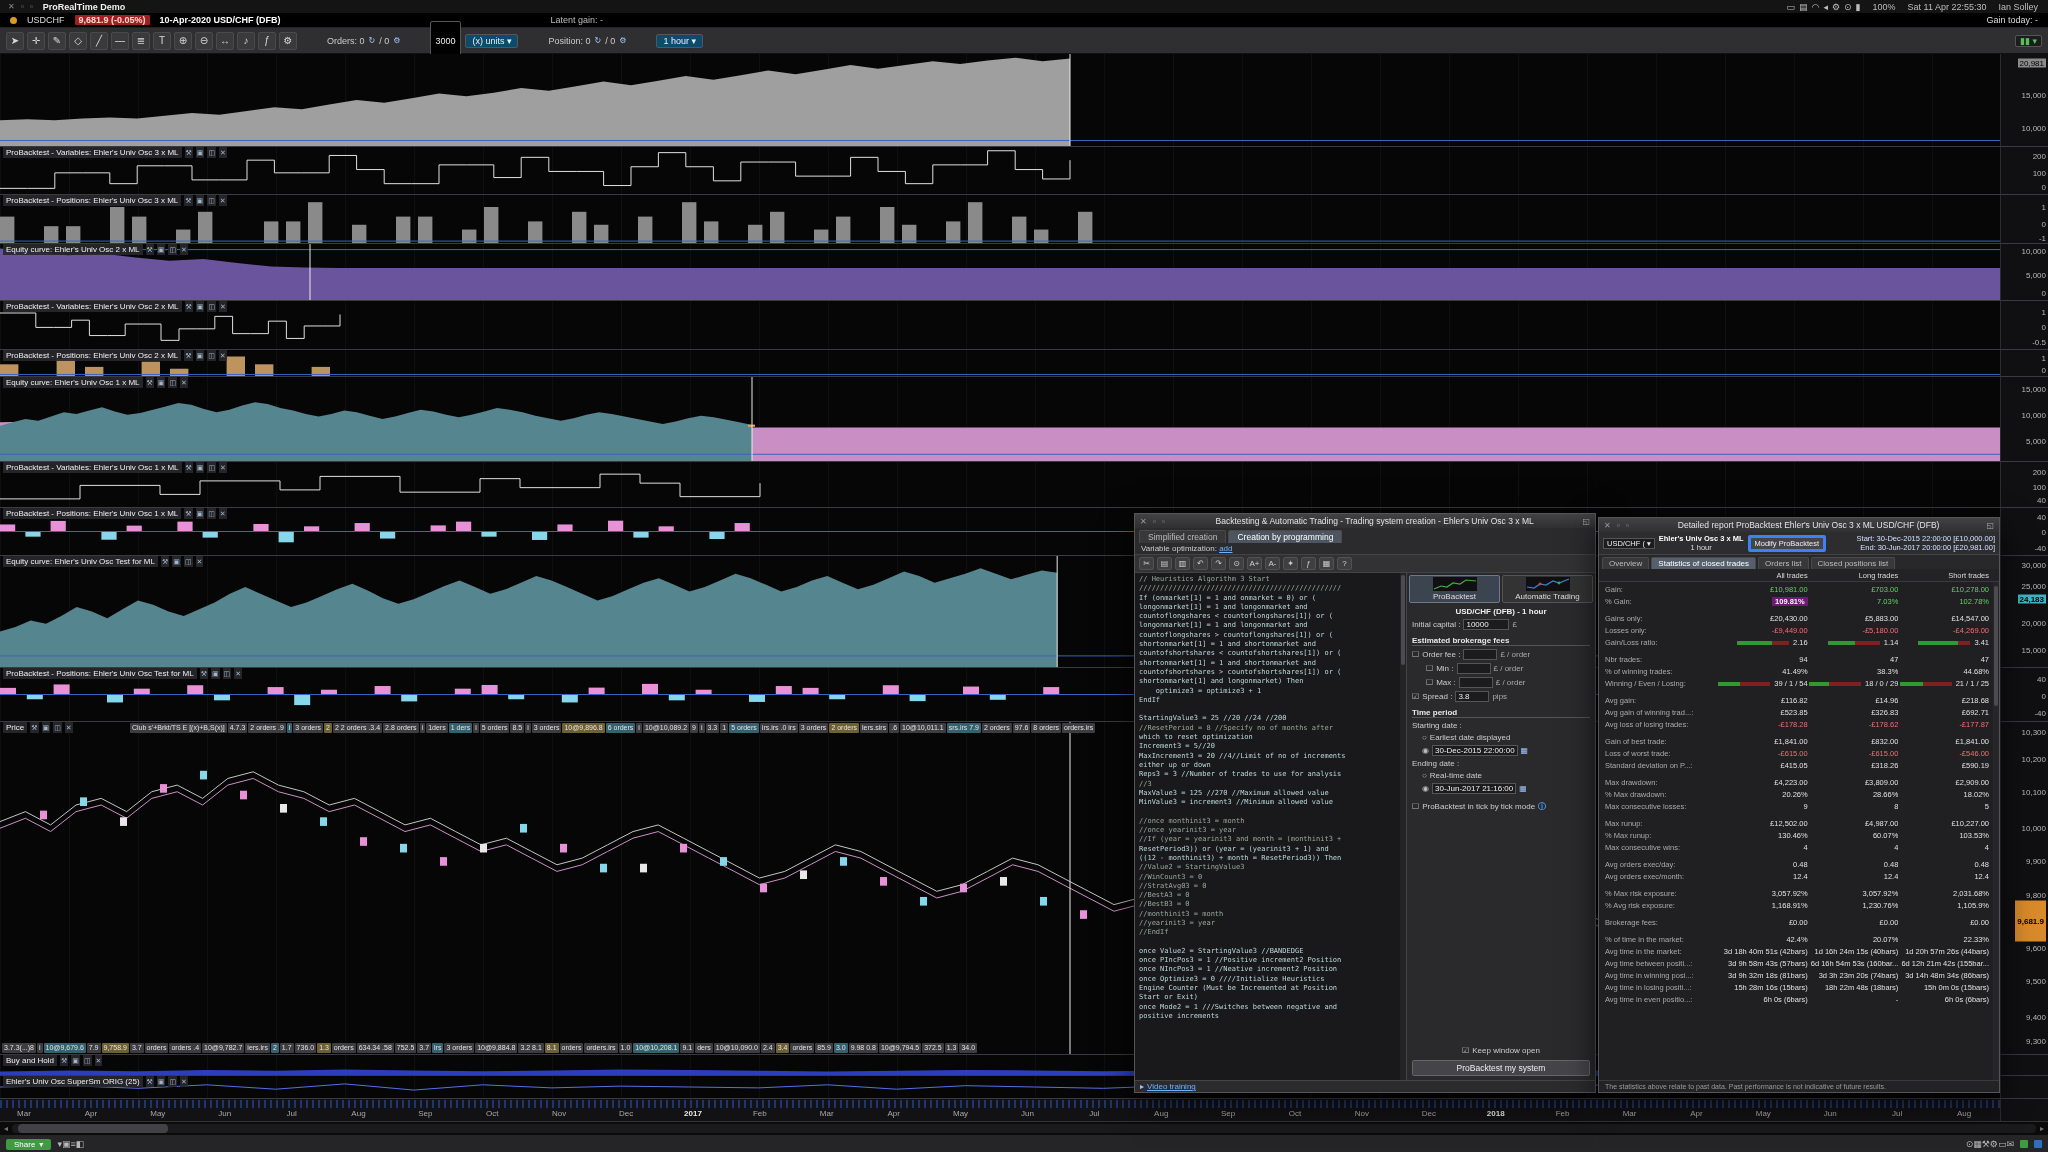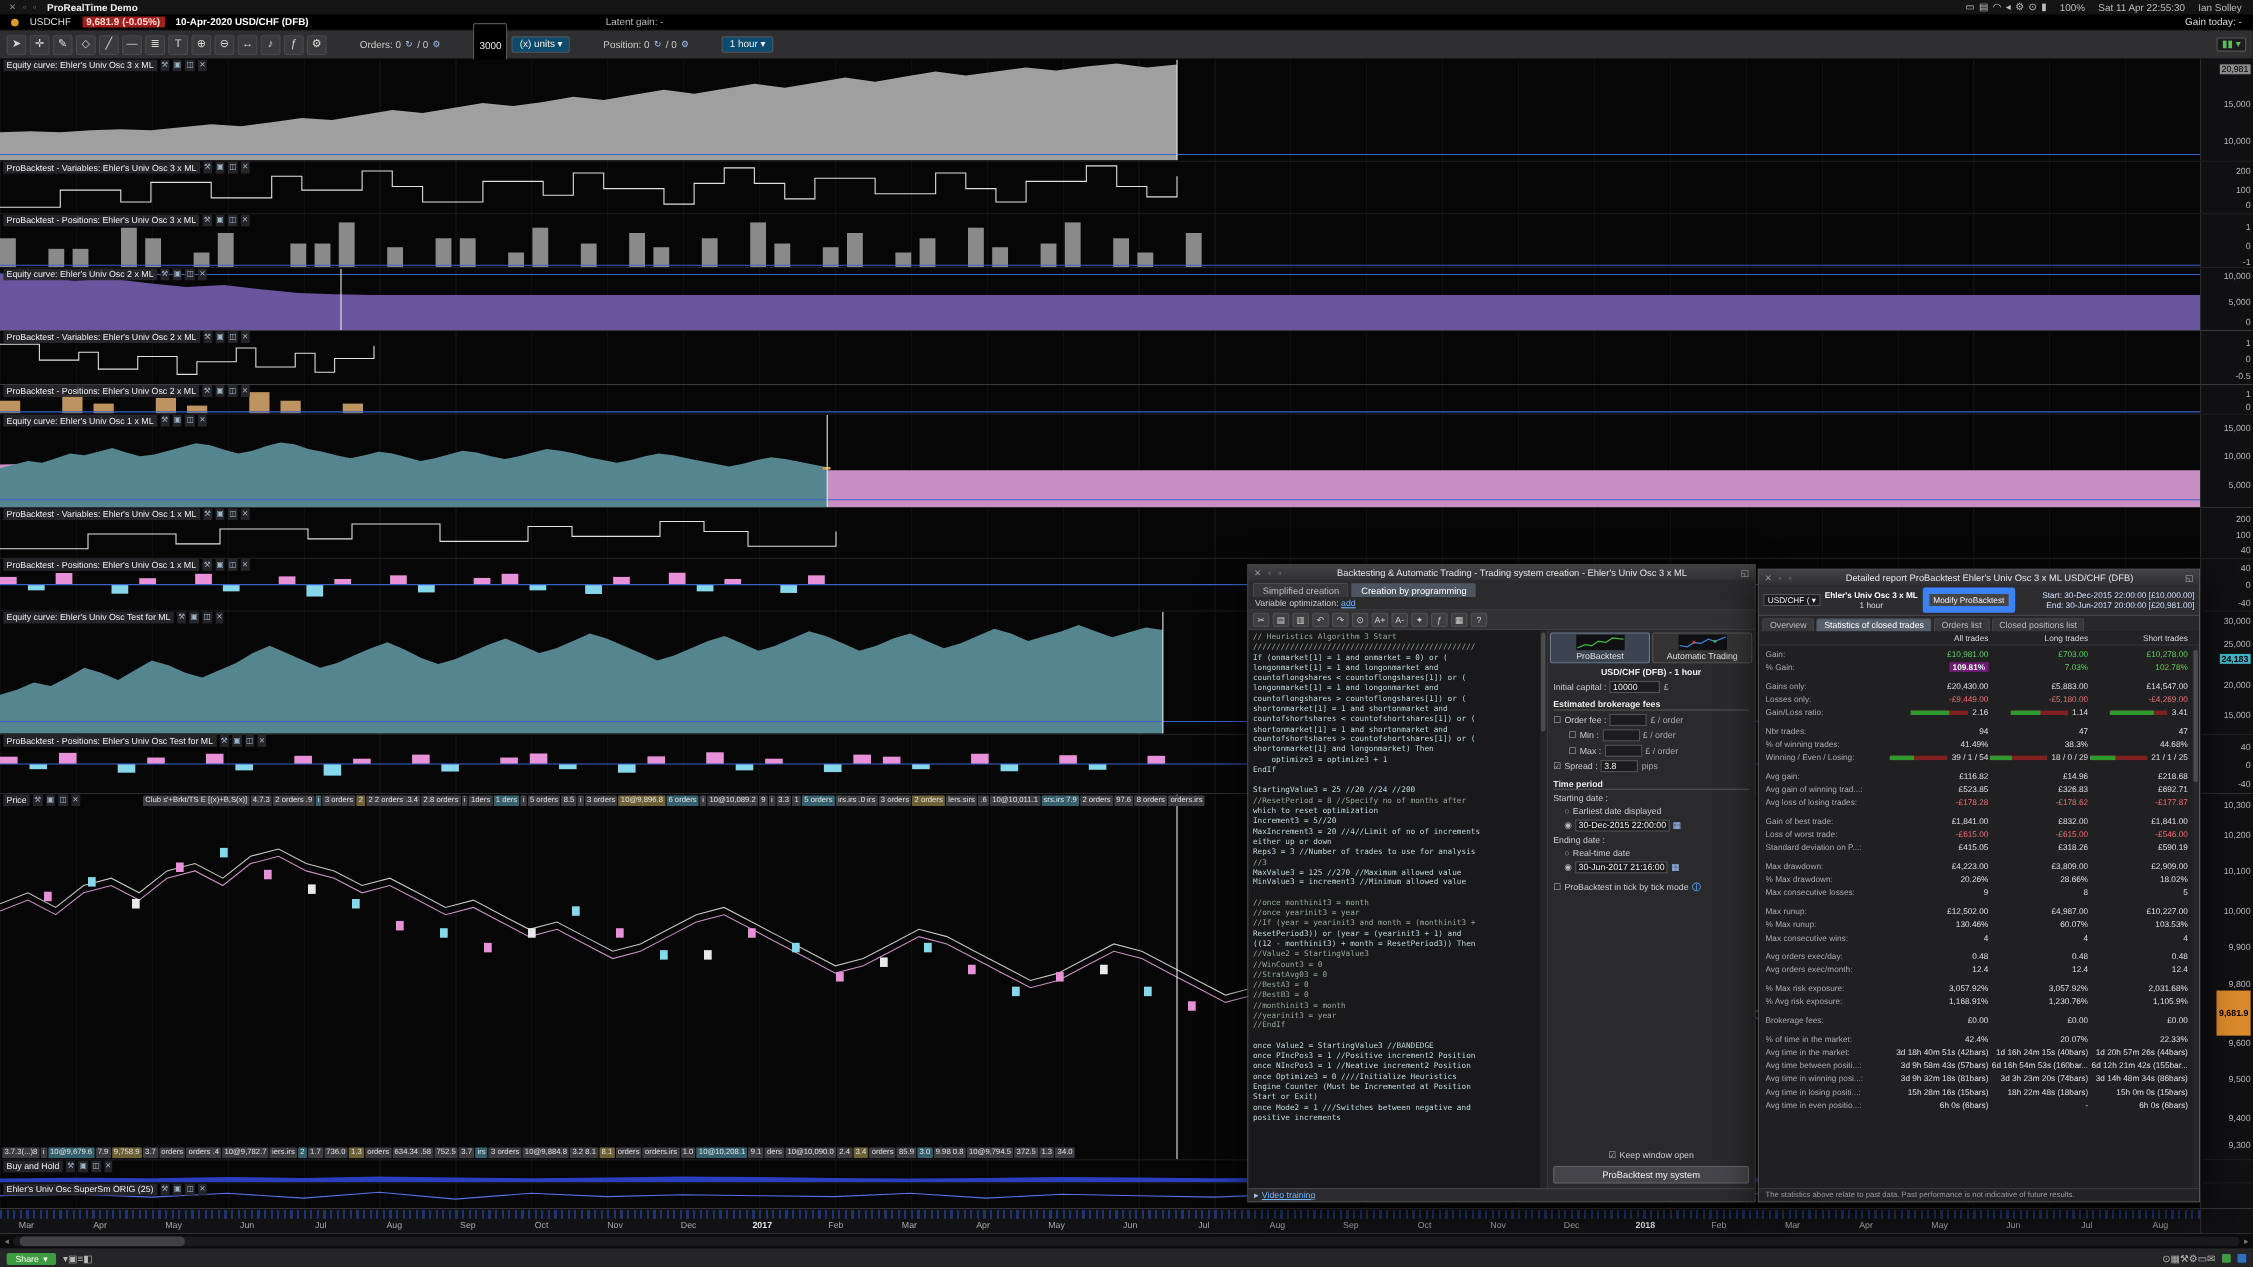--- a/index.html
+++ b/index.html
@@ -105,21 +105,21 @@
 #bt-form .info{color:#4da3ff;font-weight:bold;}
 #bt-run{margin:3px 5px 4px;background:#454549;border:1px solid #666;color:#eee;text-align:center;padding:2px 0;border-radius:2px;font-size:8.5px;}
 #bt-footer{flex:none;background:#2b2b2e;border-top:1px solid #444;font-size:8px;padding:1px 5px;color:#6fb3ff;}
 #bt-footer span.vic{color:#9fc7ff;margin-right:3px;}
 
 #rp-window{left:1598px;top:517px;width:402px;height:576px;}
 #rp-head{display:flex;align-items:center;gap:4px;padding:2px 4px;background:#2d2d30;border-bottom:1px solid #444;flex:none;font-size:7.5px;}
 #rp-head .sel{background:#1c1c1e;border:1px solid #555;padding:0 3px;color:#eee;white-space:nowrap;}
 #rp-head .strat{text-align:center;line-height:9px;}
 #rp-head .strat .b{font-weight:bold;color:#fff;white-space:nowrap;}
-#rp-head .btn{background:#454549;border:6px solid #3b82f6;padding:1px 4px;border-radius:2px;color:#eee;white-space:nowrap;}
+#rp-head .btn{background:#454549;border:3px solid #3b82f6;padding:1px 4px;border-radius:2px;color:#eee;white-space:nowrap;}
 #rp-head .dates{margin-left:auto;text-align:right;color:#cfe0ff;line-height:9px;white-space:nowrap;}
 #rp-tabs{display:flex;gap:2px;background:#28282b;padding:2px 3px 0;flex:none;font-size:8px;}
 #rp-tabs .tab{padding:1px 6px;background:#38383b;color:#bbb;border:1px solid #4a4a4d;border-bottom:none;border-radius:2px 2px 0 0;white-space:nowrap;}
 #rp-tabs .tab.active{background:#56606c;color:#fff;}
 #rp-colhead{display:grid;grid-template-columns:112px 1fr 1fr 1fr;padding:2px 10px 1px 6px;font-size:7.5px;color:#d8d8d8;border-bottom:1px solid #3a3a3e;flex:none;background:#232326;}
 #rp-colhead span{text-align:right;}
 #rp-body{flex:1;overflow:hidden;position:relative;background:#202023;padding:2px 10px 2px 6px;}
 .rrow{display:grid;grid-template-columns:112px 1fr 1fr 1fr;font-size:7.5px;line-height:12px;align-items:center;}
 .rrow .lab{color:#aaa;white-space:nowrap;overflow:hidden;}
 .rrow .val{text-align:right;color:#e0e0e0;white-space:nowrap;overflow:hidden;}
@@ -194,27 +194,20 @@
     <span class="grp">
       <span class="dd"><span>1 hour</span> ▾</span>
     </span>
     <span class="spacer" style="flex:1;"></span>
     <span class="candle">▮▮ ▾</span>
   </div>
 
   <div id="charts">
       <div class="panel" style="height: 93px;">
         <div class="plot">
-          <div class="phead">
-            <span class="ptitle">Equity curve: Ehler's Univ Osc 3 x ML</span>
-            <span class="pico">⚒</span>
-            <span class="pico">▣</span>
-            <span class="pico">◫</span>
-            <span class="pico">✕</span>
-          </div>
           <svg viewBox="0 0 1000 100" preserveAspectRatio="none">
             <polygon points="0,100 0.0,72.0 13.7,71.0 27.4,72.0 41.2,70.0 54.9,69.0 68.6,70.0 82.3,67.0 96.0,64.0 109.7,66.0 123.5,62.0 137.2,58.0 150.9,60.0 164.6,55.0 178.3,50.0 192.1,53.0 205.8,48.0 219.5,43.0 233.2,46.0 246.9,42.0 260.6,37.0 274.4,40.0 288.1,35.0 301.8,30.0 315.5,34.0 329.2,29.0 342.9,24.0 356.7,28.0 370.4,23.0 384.1,18.0 397.8,22.0 411.5,17.0 425.3,12.0 439.0,16.0 452.7,12.0 466.4,8.0 480.1,11.0 493.8,7.0 507.6,4.0 521.3,8.0 535.0,5.0 535.0,100" fill="#9f9f9f"></polygon>
             <line x1="0" y1="94.0" x2="1000" y2="94.0" stroke="#3a62c8" stroke-width="1" vector-effect="non-scaling-stroke"></line>
             <line x1="535" y1="0" x2="535" y2="100" stroke="#eaeaea" stroke-width="1" vector-effect="non-scaling-stroke"></line>
           </svg>
         </div>
         <div class="paxis">
           <span class="hl-gray" style="top: 10%;">20,981</span>
           <span style="top: 45%;">15,000</span>
           <span style="top: 80%;">10,000</span>

